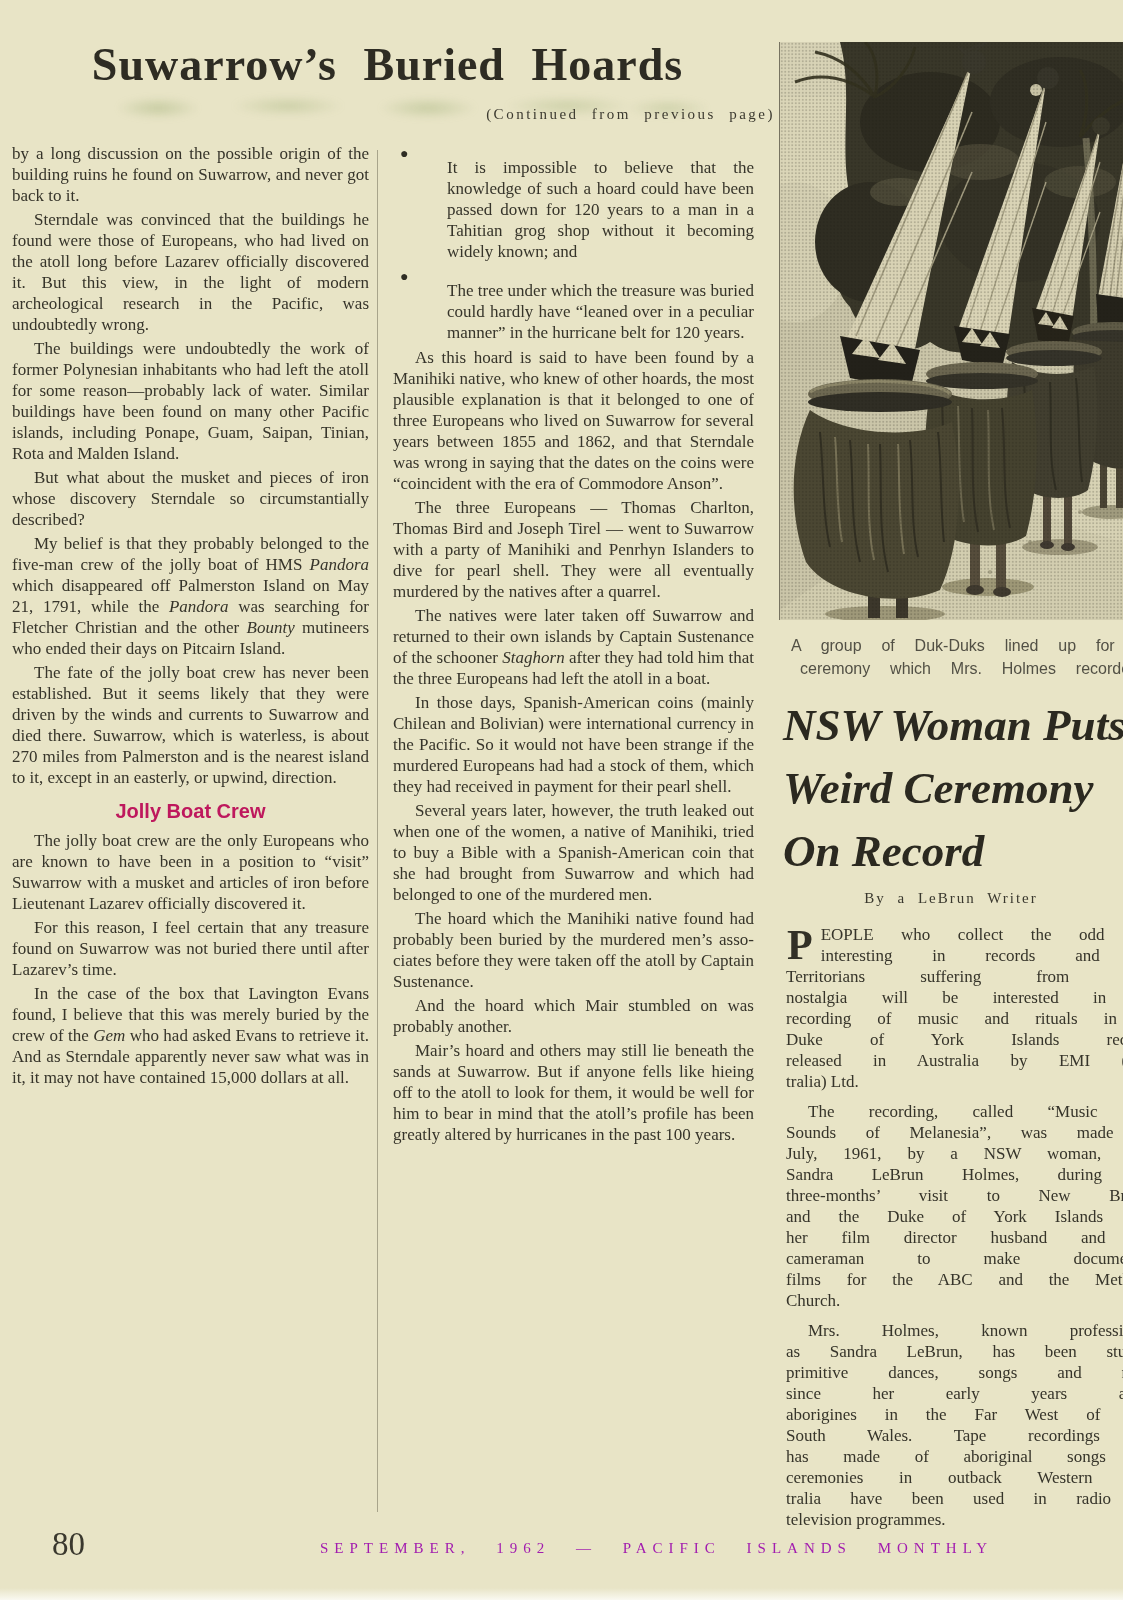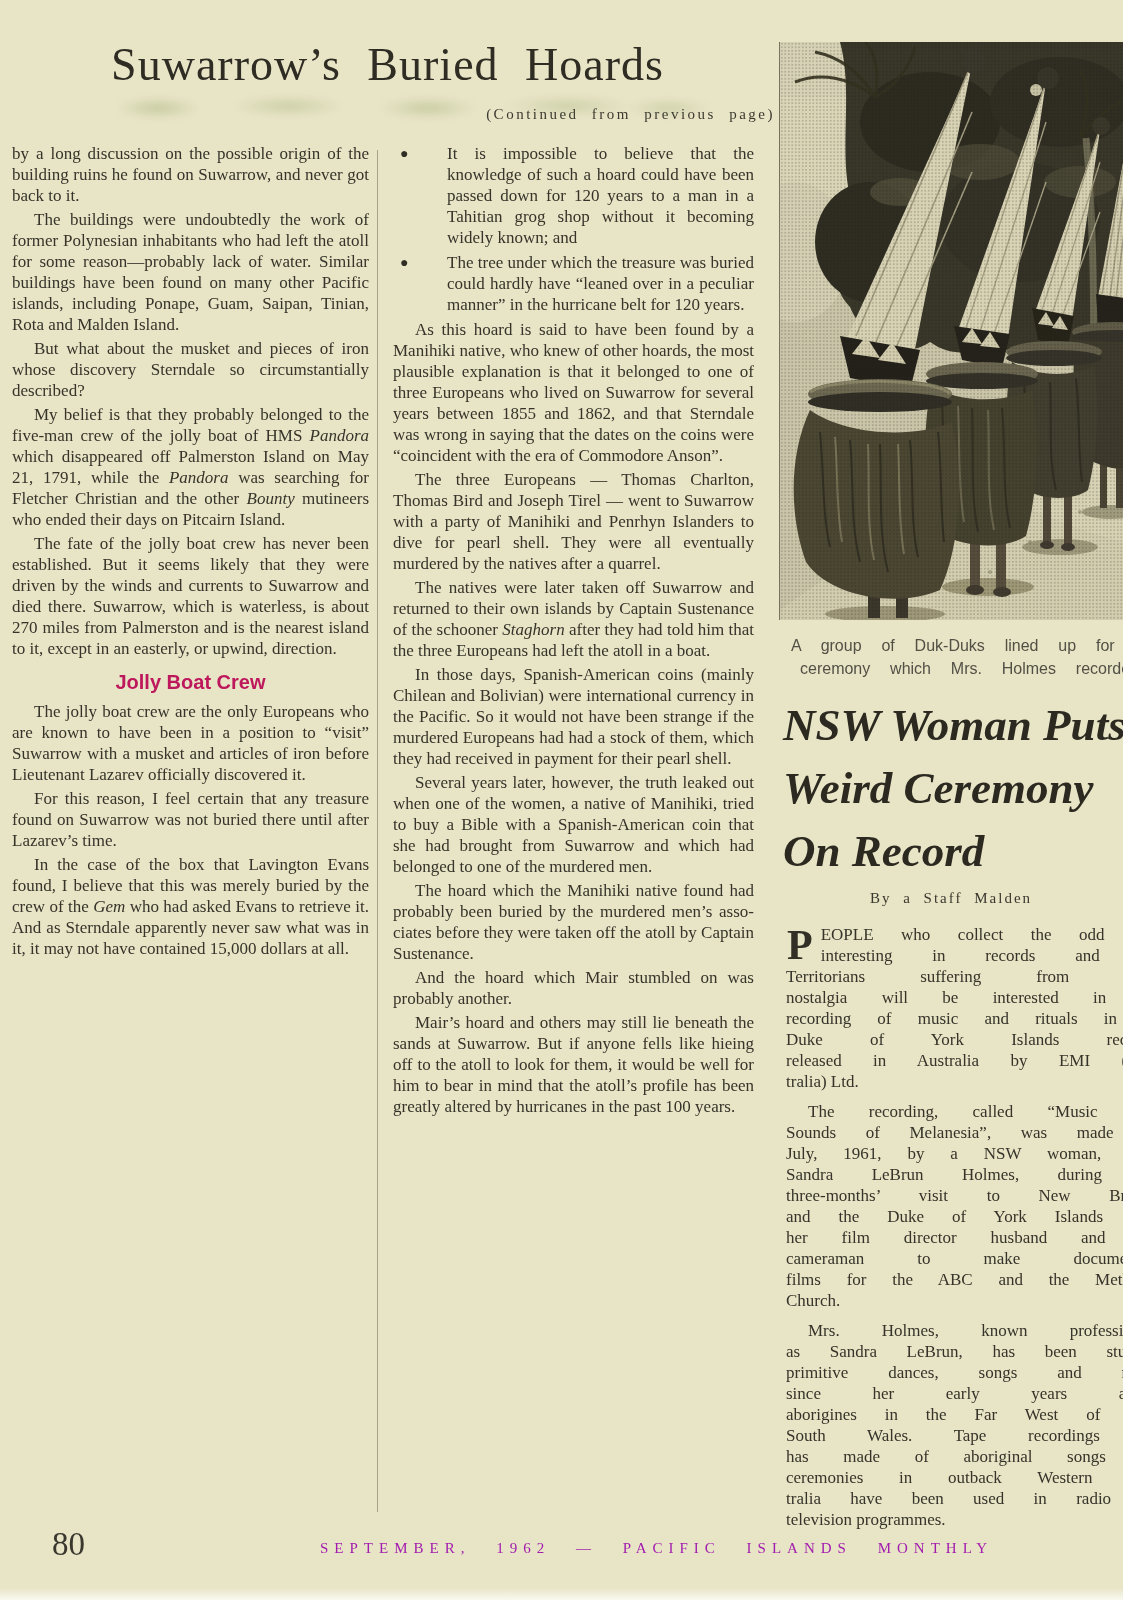--- a/index.html
+++ b/index.html
@@ -15,21 +15,21 @@
     background:
       radial-gradient(60px 16px at 70px 28px, rgba(146,166,104,.38), transparent 70%),
       radial-gradient(80px 15px at 200px 26px, rgba(146,166,104,.32), transparent 70%),
       radial-gradient(70px 16px at 340px 28px, rgba(146,166,104,.36), transparent 70%),
       radial-gradient(90px 15px at 480px 26px, rgba(146,166,104,.30), transparent 70%),
       radial-gradient(60px 14px at 580px 28px, rgba(146,166,104,.28), transparent 70%);
     filter:blur(3px);
   }
   .main-title{
     position:absolute;left:0;top:40px;width:775px;margin:0;
-    text-align:center;font-weight:normal;font-size:46px;line-height:1.1;
+    text-align:center;font-weight:bold;font-size:46px;line-height:1.1;
     letter-spacing:1px;word-spacing:14px;color:#2e2c23;
   }
   .continued{
     position:absolute;left:0;top:106px;width:775px;text-align:right;
     font-size:15px;letter-spacing:2.5px;word-spacing:7px;color:#3c3a30;
   }
   .col{
     position:absolute;top:143px;
     font-size:17px;line-height:21px;text-align:justify;
   }
@@ -39,21 +39,21 @@
   .para{margin:0;}
   .para.indent{text-indent:22px;}
   .para + .para, .bullet-item + .para{margin-top:3px;}
   .subhead{
     margin:13px 0 8px;text-align:center;
     font-family:"Liberation Sans", sans-serif;font-weight:bold;font-size:20px;
     color:#be185d;
   }
   .bullet-item{display:flex;margin:0 0 4px;}
   .bullet{flex:none;width:47px;padding-left:7px;font-size:14px;line-height:21px;color:#2f2d24;}
-  .bt{flex:1;text-align:justify;}
+  .bt{flex:1;text-align:justify;margin-top:14px;}
   .vrule{position:absolute;left:377px;top:150px;width:1px;height:1362px;background:rgba(62,60,46,.38);}
 
   .photo{
     position:absolute;left:779px;top:42px;width:344px;height:578px;overflow:hidden;
     border-left:1px solid rgba(52,50,40,.55);
     background:#c8c3a6;
   }
   .photo svg{display:block;}
   .photo::after{
     content:"";position:absolute;inset:0;
@@ -108,20 +108,21 @@
 </head>
 <body>
 
 <div class="ghost"></div>
 
 <h1 class="main-title">Suwarrow’s Buried Hoards</h1>
 <div class="continued">(Continued from previous page)</div>
 
 <div class="col col1">
     <p class="para">by a long discussion on the possible origin of the building ruins he found on Suwarrow, and never got back to it.</p>
+    <p class="para indent">Sterndale was convinced that the buildings he found were those of Europeans, who had lived on the atoll long before Lazarev officially dis­covered it. But this view, in the light of modern archeological research in the Pacific, was undoubtedly wrong.</p>
     <p class="para indent">The buildings were undoubtedly the work of former Polynesian in­habitants who had left the atoll for some reason—probably lack of water. Similar buildings have been found on many other Pacific islands, including Ponape, Guam, Saipan, Tinian, Rota and Malden Island.</p>
     <p class="para indent">But what about the musket and pieces of iron whose discovery Stern­dale so circumstantially described?</p>
     <p class="para indent">My belief is that they probably belonged to the five-man crew of the jolly boat of HMS <i>Pandora</i> which disappeared off Palmerston Island on May 21, 1791, while the <i>Pandora</i> was searching for Fletcher Christian and the other <i>Bounty</i> mutineers who ended their days on Pitcairn Island.</p>
     <p class="para indent">The fate of the jolly boat crew has never been established. But it seems likely that they were driven by the winds and currents to Suwar­row and died there. Suwarrow, which is waterless, is about 270 miles from Palmerston and is the nearest island to it, except in an easterly, or up­wind, direction.</p>
     <h3 class="subhead">Jolly Boat Crew</h3>
     <p class="para indent">The jolly boat crew are the only Europeans who are known to have been in a position to “visit” Suwar­row with a musket and articles of iron before Lieutenant Lazarev officially discovered it.</p>
     <p class="para indent">For this reason, I feel certain that any treasure found on Suwarrow was not buried there until after Lazarev’s time.</p>
     <p class="para indent">In the case of the box that Laving­ton Evans found, I believe that this was merely buried by the crew of the <i>Gem</i> who had asked Evans to retrieve it. And as Sterndale ap­parently never saw what was in it, it may not have contained 15,000 dollars at all.</p>
   </div>
 <div class="vrule"></div>
@@ -257,21 +258,21 @@
 <div class="caption">
     <div class="tline">A group of Duk-Duks lined up for t</div>
     <div class="tline">ceremony which Mrs. Holmes recorded</div>
   </div>
 
 <div class="headline2">
     <div class="hl">NSW Woman Puts</div>
     <div class="hl">Weird Ceremony</div>
     <div class="hl">On Record</div>
   </div>
-<div class="byline">By a Staff Malden</div>
+<div class="byline">By a LeBrun Writer</div>
 <div class="col col3">
     <span class="dropcap">P</span>
     <div class="tline">EOPLE who collect the odd an</div>
     <div class="tline">interesting in records and o</div>
     <div class="tline">Territorians suffering from acu</div>
     <div class="tline">nostalgia will be interested in a</div>
     <div class="tline">recording of music and rituals in t</div>
     <div class="tline">Duke of York Islands recent</div>
     <div class="tline">released in Australia by EMI (Au</div>
     <div class="tline end-line">tralia) Ltd.</div>

